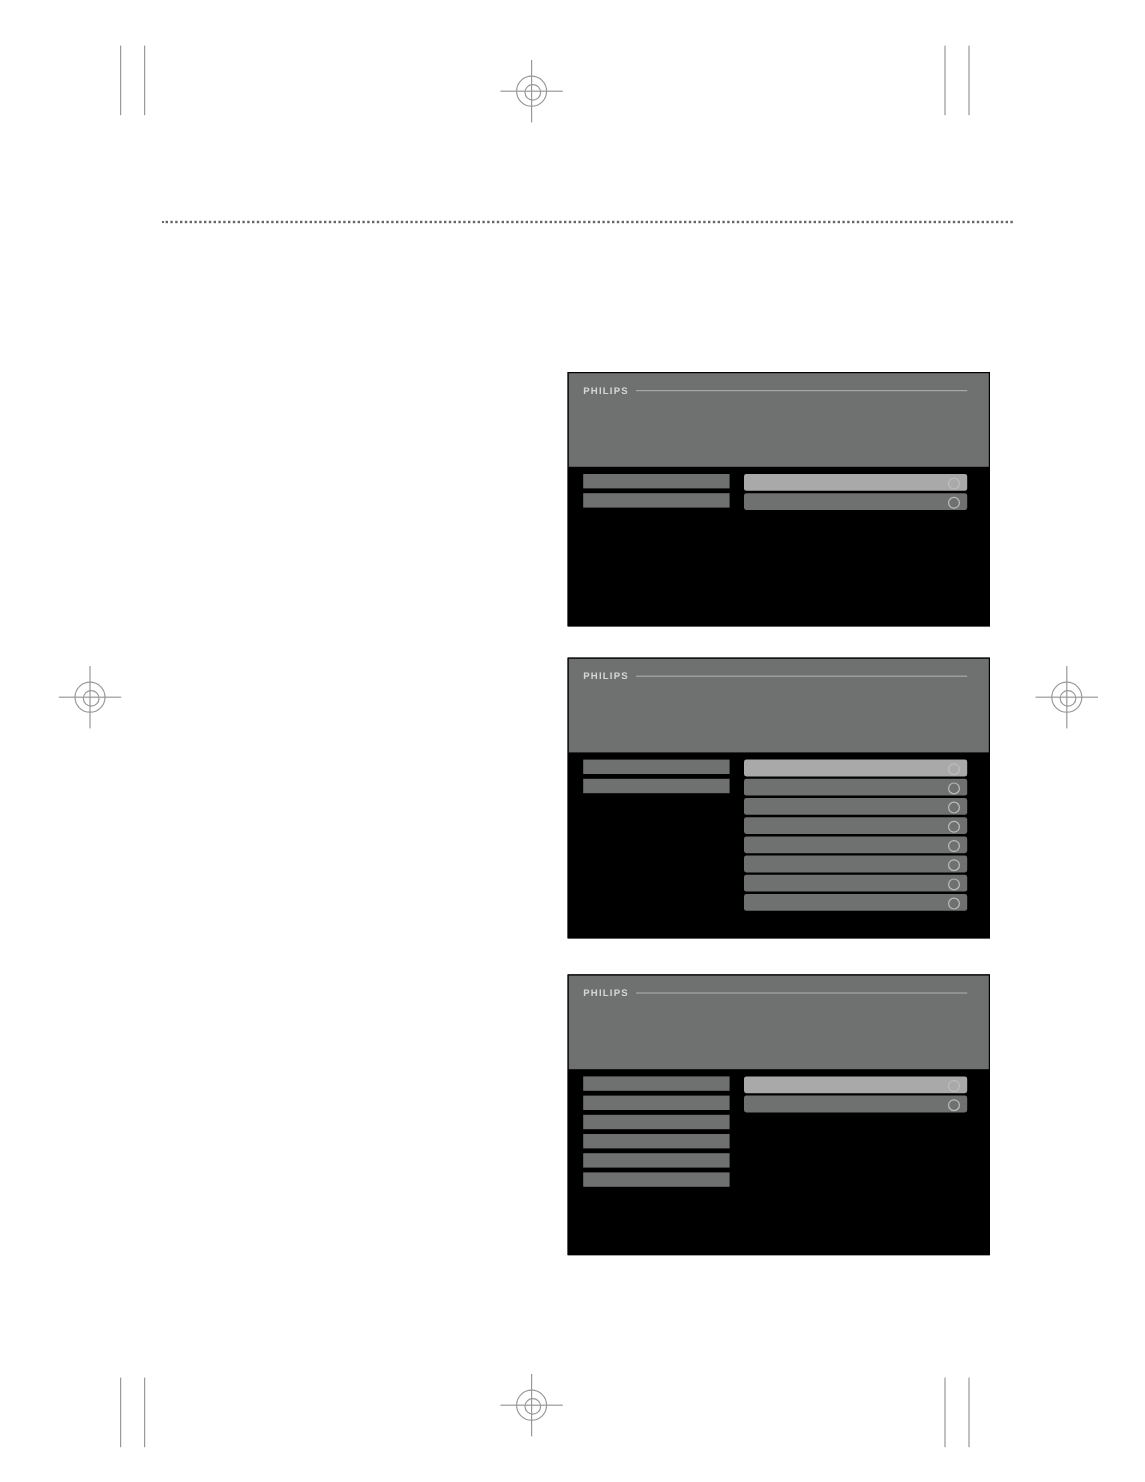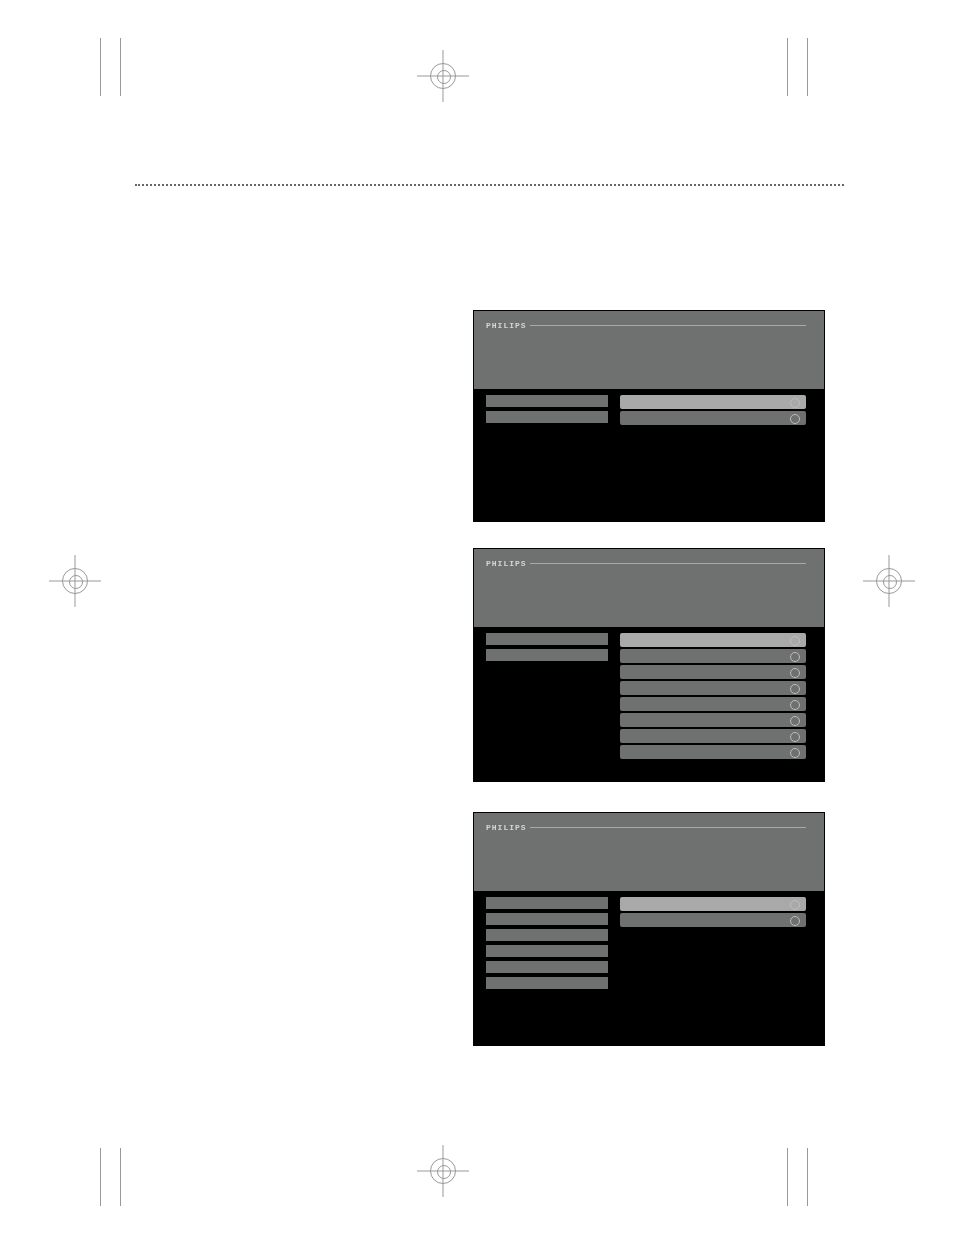--- a/index.html
+++ b/index.html
@@ -52,21 +52,21 @@
     background: #000;
     border: 1px solid #000;
   }
   .tv .hdr {
     background: #6f7070;
     height: 78px;
     position: relative;
   }
   .tv .hdr .brand {
     position: absolute; left: 12px; top: 10px;
-    color: #d5d5d5; font-size: 8px; font-weight: bold; letter-spacing: 1px; font-family: Liberation Mono, monospace;
+    color: #d5d5d5; font-size: 8px; font-weight: bold; letter-spacing: 1px;
   }
   .tv .hdr .brandline {
     position: absolute; left: 56px; right: 18px; top: 14px; height: 1px; background: #a8a8a8;
   }
 
   .tv .body { position: relative; padding-top: 6px; }
 
   .leftcol { position: absolute; left: 12px; width: 122px; }
   .leftcol .lrow {
     height: 12px; background: #6f7070; margin-bottom: 4px;

